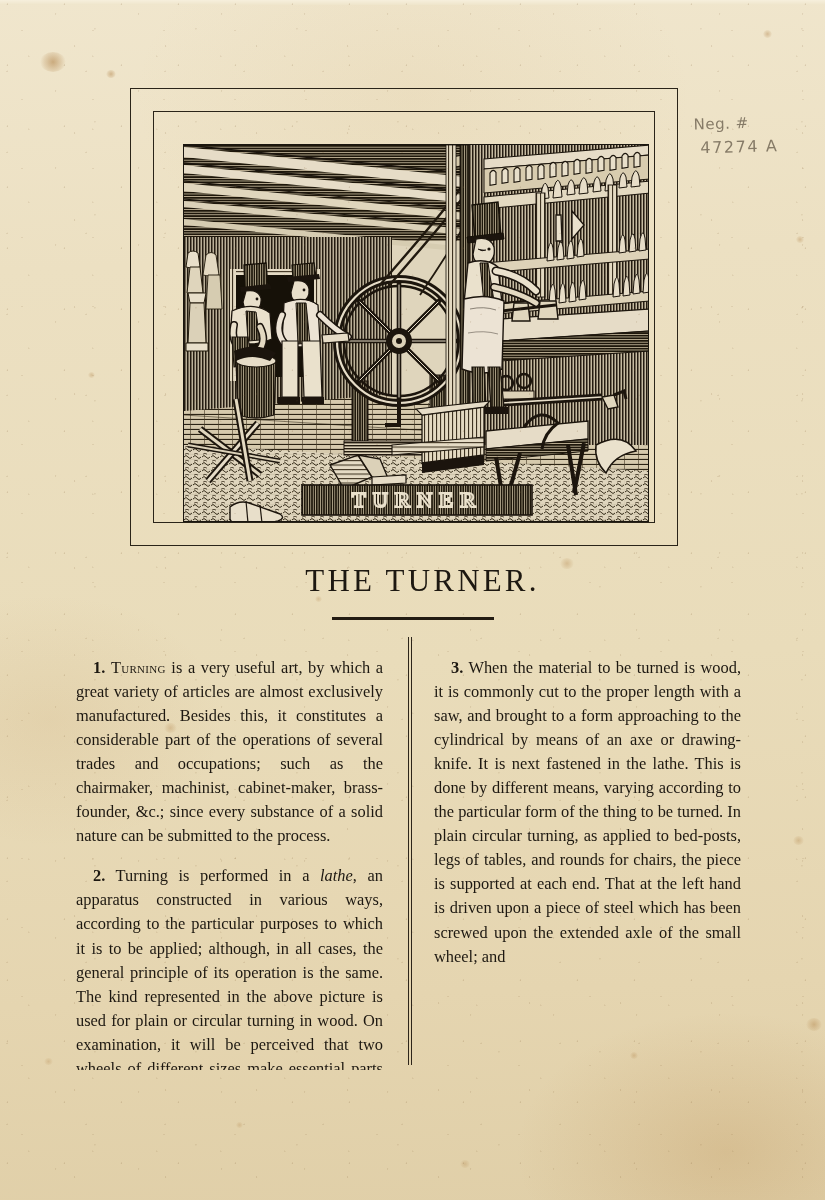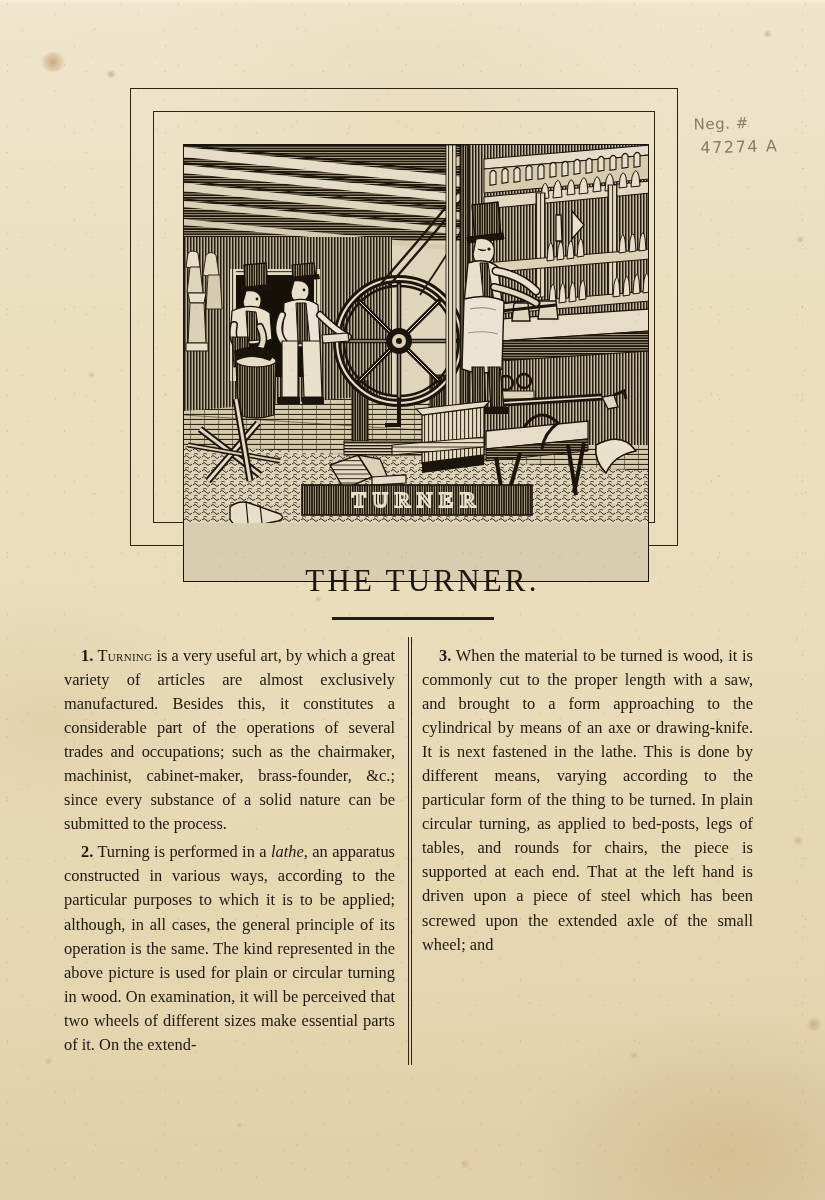--- a/index.html
+++ b/index.html
@@ -62,21 +62,21 @@
     border: 1.5px solid #2a2419;
   }
   #plate-inner {
     position: absolute;
     left: 22px; top: 22px; right: 22px; bottom: 22px;
     border: 1.5px solid #2a2419;
   }
   #engraving {
     position: absolute;
     left: 29px; top: 32px;
-    width: 466px; height: 438px;
+    width: 466px; height: 378px;
     background: #d9cdb0;
     overflow: hidden;
     border: 1px solid #1a160f;
   }
   #engraving svg { display: block; }
 
   
   #annotation {
     position: absolute;
     left: 694px; top: 112px;
@@ -124,21 +124,21 @@
     line-height: 24.05px;
     text-align: justify;
     text-align-last: left;
     color: #1d1811;
     hyphens: none;
     overflow: hidden;
     height: 430px;
   }
   #col-left  { left: 0; }
   #col-right { left: 358px; }
-  .col p { margin: 4px; }
+  .col p { margin: 16px; }
   .col p + p { margin-top: 0; }
   .indent { display: inline-block; width: 17px; }
   .num { font-weight: bold; }
   .smallcaps {
     font-variant: small-caps;
     letter-spacing: .3px;
   }
   em { font-style: italic; }
 
   

